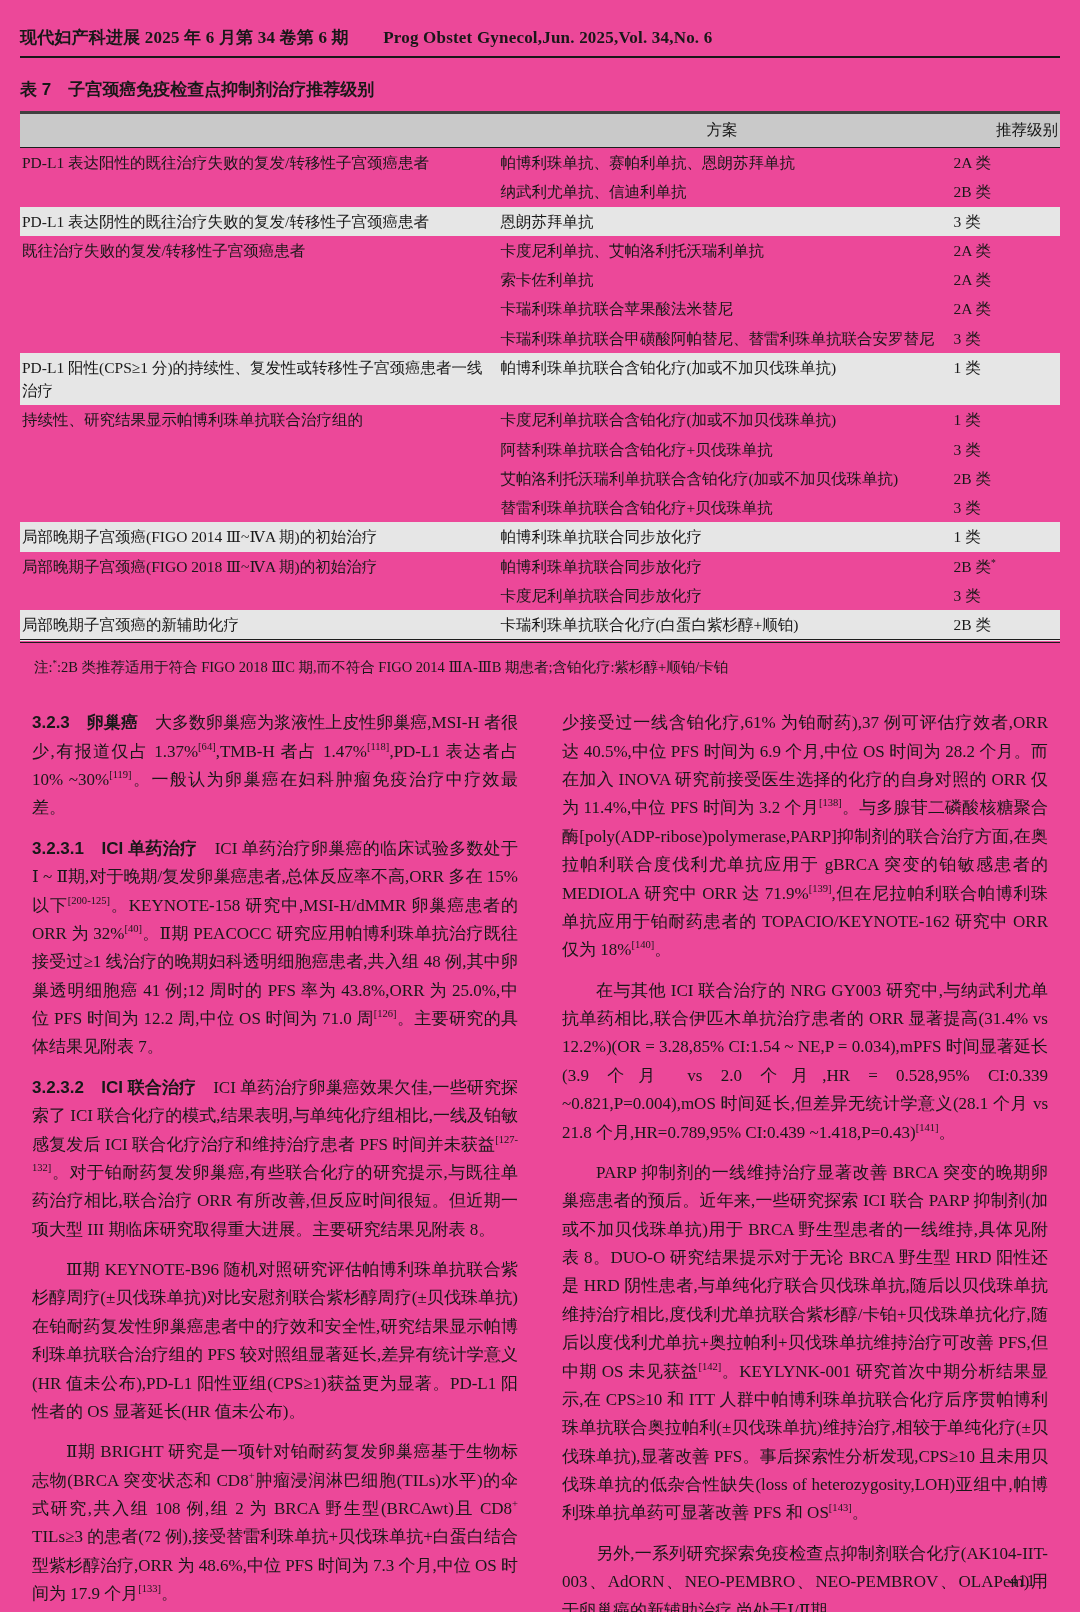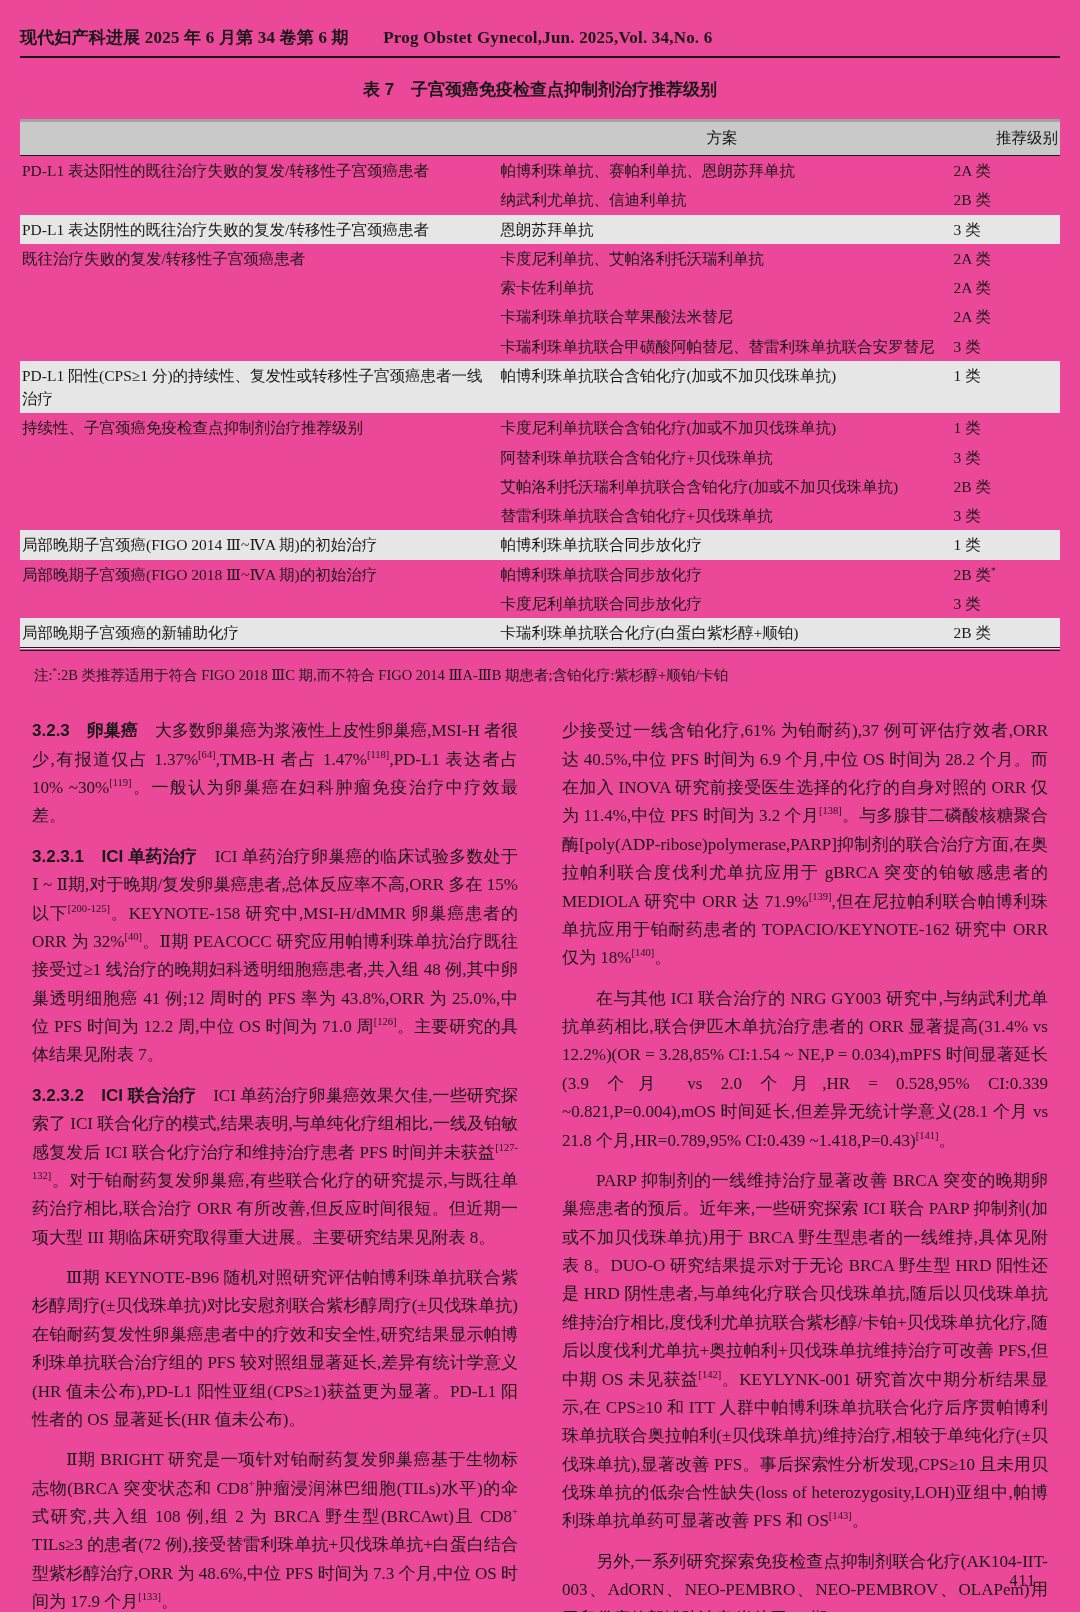--- a/index.html
+++ b/index.html
@@ -6,27 +6,27 @@
   .page{
     width:1080px;height:1612px;margin:0 auto;background:#ec4899;
     position:relative;box-sizing:border-box;padding:26px 20px 0 20px;
     font-family:"Liberation Serif","DejaVu Serif",serif;color:#181818;
   }
   .journal-header{
     font-size:17px;font-weight:bold;letter-spacing:.2px;
     padding-bottom:7px;border-bottom:2.5px solid #171717;
   }
   .table-title{
-    text-align:center;font-weight:bold;font-size:17px;
+    font-weight:bold;font-size:17px;
     font-family:"Liberation Sans","DejaVu Sans",sans-serif;
-    margin:20px 0 18px 0;
+    margin:20px 0 10px 0;
   }
   table.rec-table{
     width:100%;border-collapse:collapse;
-    border-top:3px solid #a3a3a3;border-bottom:4px double #1c1c1c;
+    border-top:3px solid #404040;border-bottom:4px double #1c1c1c;
   }
   table.rec-table th{
     background:#c9c9c9;font-weight:normal;font-size:15.5px;
     padding:6px 2px;border-bottom:1.5px solid #1c1c1c;text-align:left;
   }
   table.rec-table th.scheme-h{text-align:center;}
   table.rec-table th.level-h{text-align:right;padding-right:2px;white-space:nowrap;}
   table.rec-table td{
     font-size:15.5px;line-height:1.5;padding:3px 2px;
     vertical-align:top;text-align:left;
@@ -95,21 +95,21 @@
           <td class="cat"></td>
           <td class="scheme">卡瑞利珠单抗联合甲磺酸阿帕替尼、替雷利珠单抗联合安罗替尼</td>
           <td class="level">3 类</td>
         </tr>
         <tr class="shaded">
           <td class="cat">PD-L1 阳性(CPS≥1 分)的持续性、复发性或转移性子宫颈癌患者一线治疗</td>
           <td class="scheme">帕博利珠单抗联合含铂化疗(加或不加贝伐珠单抗)</td>
           <td class="level">1 类</td>
         </tr>
         <tr>
-          <td class="cat">持续性、子宫颈癌免疫检查点抑制剂治疗推荐级别</td>
+          <td class="cat">持续性、研究结果显示帕博利珠单抗联合治疗组的</td>
           <td class="scheme">卡度尼利单抗联合含铂化疗(加或不加贝伐珠单抗)</td>
           <td class="level">1 类</td>
         </tr>
         <tr>
           <td class="cat"></td>
           <td class="scheme">阿替利珠单抗联合含铂化疗+贝伐珠单抗</td>
           <td class="level">3 类</td>
         </tr>
         <tr>
           <td class="cat"></td>

